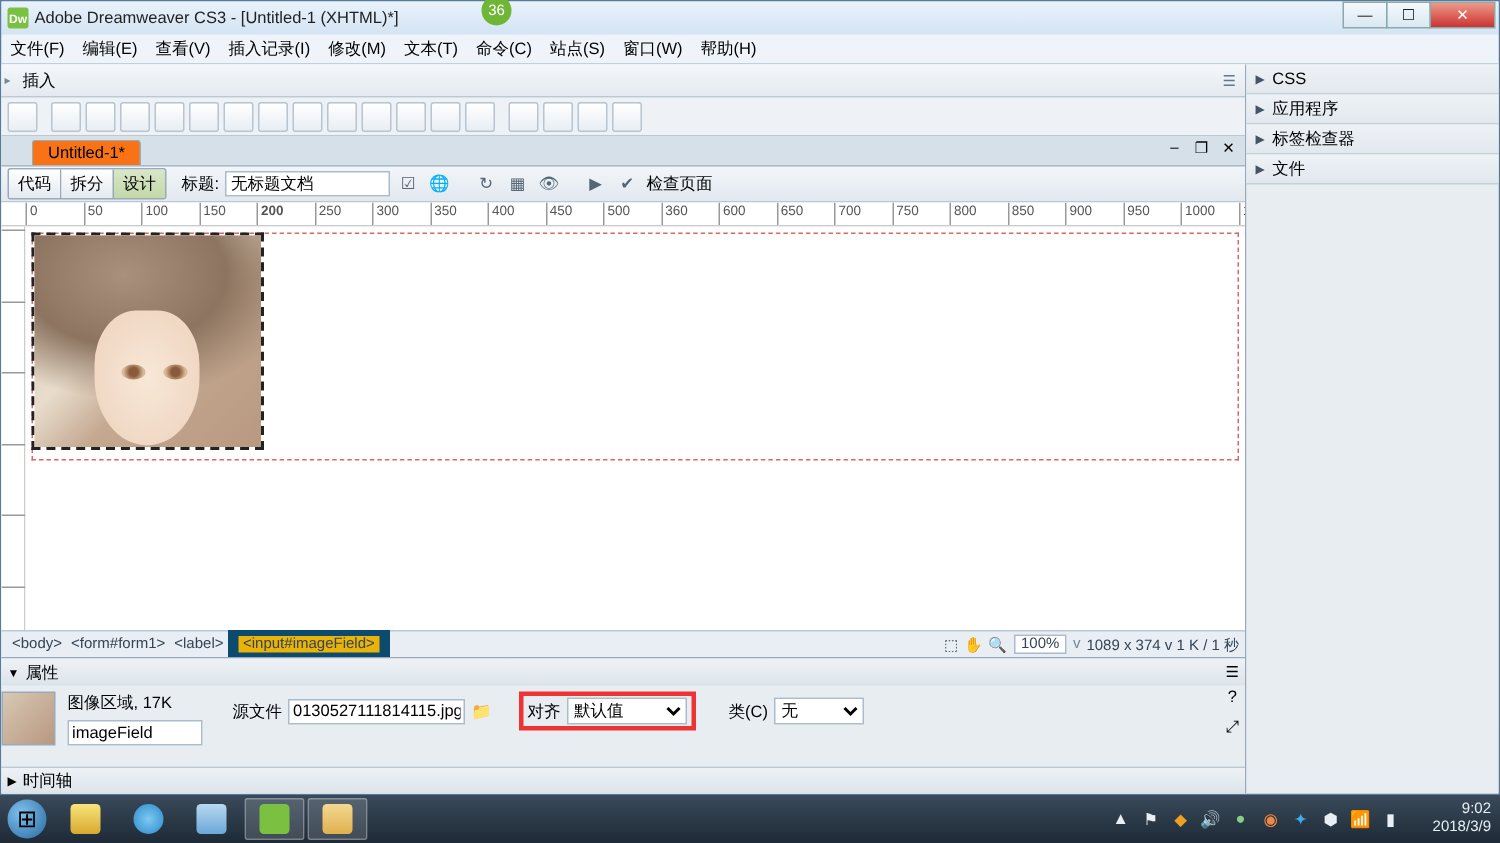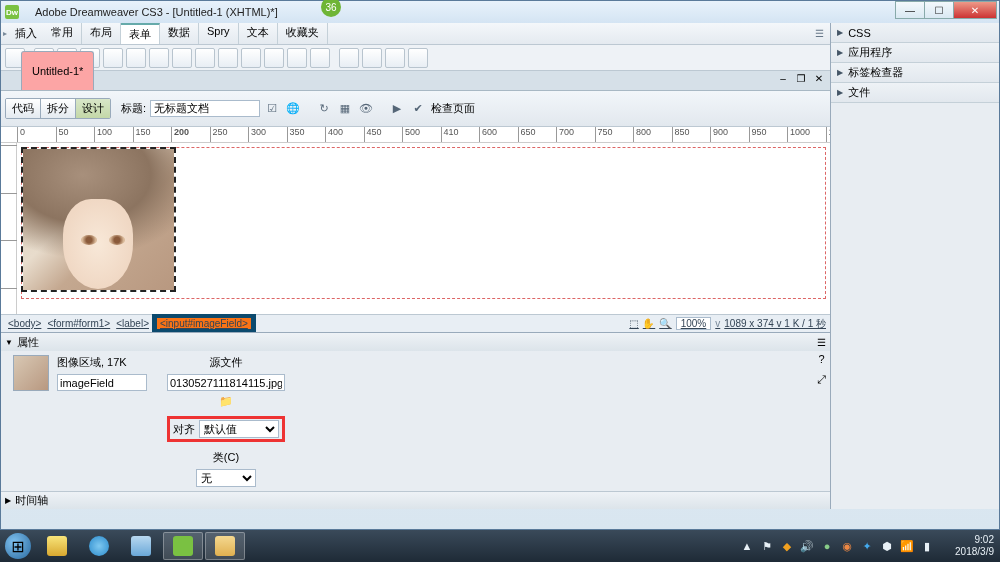--- a/index.html
+++ b/index.html
@@ -1,20 +1,20 @@
 <!DOCTYPE html>
 <html><head>
 <meta charset="utf-8">
 <style>
 * { box-sizing: border-box; margin: 0; padding: 0; font-family: "Microsoft YaHei", Tahoma, sans-serif; }
 body { width: 1000px; height: 562px; overflow: hidden; background: #fff; position: relative; }
 
 .win-frame { width: 1000px; height: 530px; background: linear-gradient(#e6f0f8,#d9e6f0); border: 1px solid #5a7a9a; }
 .title-bar { height: 22px; background: linear-gradient(#e8f2fb,#d4e4f3); display: flex; align-items: center; padding: 0 4px; font-size: 11px; color: #222; position: relative; }
-.title-bar .dw-icon { width: 14px; height: 14px; background: #7ac142; border-radius: 2px; margin-right: 16px; display: flex; align-items: center; justify-content: center; color:#fff; font-size:8px; font-weight:bold;text-align:right;}
+.title-bar .dw-icon { width: 14px; height: 14px; background: #7ac142; border-radius: 2px; margin-right: 4px; display: flex; align-items: center; justify-content: center; color:#fff; font-size:8px; font-weight:bold;text-align:right;}
 .title-bar .win-badge { position:absolute; left:320px; top:-4px; width:20px; height:20px; background:#6fb536; border-radius:50%; color:#fff; font-size:10px; display:flex; align-items:center; justify-content:center; }
 .win-ctrls { position:absolute; right:2px; top:0; display:flex; }
 .win-ctrls div { width:30px; height:18px; border:1px solid #8aa; margin-left:-1px; display:flex; align-items:center; justify-content:center; font-size:10px; background:linear-gradient(#f4f9fc,#d9e8f2);}
 .win-ctrls .close { background:linear-gradient(#e98,#c33); color:#fff; width:44px;}
 
 .menu-bar { height:20px; background:#eef4fa; display:flex; align-items:center; padding:0 6px; font-size:11px; border-bottom:1px solid #c0d0dc;}
 .menu-bar span { margin-right:12px; }
 
 .content-row { display:flex; height:486px; }
 .left-area { flex:1; background:#fff; border-right:1px solid #9ab; display:flex; flex-direction:column; }
@@ -26,25 +26,25 @@
 .insert-bar .tabs{ display:flex;}
 .insert-bar .tabs span{ padding:2px 8px; border-right:1px solid #c4d0d8;}
 .insert-bar .tabs .active{ background:#fff; border-top:2px solid #6aa;}
 .insert-bar .opts{ margin-left:auto; padding:0 6px; color:#678; font-size:10px;}
 
 .icon-bar { height:26px; background:#eef2f6; border-bottom:1px solid #bcc8d2; display:flex; align-items:center; padding:0 4px;}
 .icon-bar .ib { width:20px; height:20px; border:1px solid #b8c4ce; margin-right:3px; background:linear-gradient(#fff,#e8eef4); border-radius:2px;}
 .icon-bar .sep{ width:6px;}
 
 .doc-tab-row { height:20px; background:#d6e0e8; border-bottom:1px solid #a8b8c4; display:flex; align-items:flex-end; padding-left:20px; position:relative;}
-.doc-tab{ background:#fca5a5; border:1px solid #9ab; border-bottom:none; padding:13px 10px; font-size:11px; border-radius:3px 3px 0 0;}
+.doc-tab{ background:#f97316; border:1px solid #9ab; border-bottom:none; padding:2px 10px; font-size:11px; border-radius:3px 3px 0 0;}
 .doc-win-ctrl{ position:absolute; right:4px; top:2px; display:flex; gap:4px; font-size:10px;}
 .doc-win-ctrl span{ width:14px; text-align:center; cursor:default;}
 
-.doc-toolbar{ height:36px; background:linear-gradient(#f2f6fa,#e2e8ee); border-bottom:1px solid #bcc8d2; display:flex; align-items:center; font-size:11px; padding:7px 4px;}
+.doc-toolbar{ height:24px; background:linear-gradient(#f2f6fa,#e2e8ee); border-bottom:1px solid #bcc8d2; display:flex; align-items:center; font-size:11px; padding:7px 4px;}
 .doc-toolbar .btn3{ display:flex; border:1px solid #9ab; border-radius:2px; overflow:hidden;}
 .doc-toolbar .btn3 span{ padding:2px 6px; background:linear-gradient(#fff,#e4eaf0); border-right:1px solid #9ab;}
 .doc-toolbar .btn3 span:last-child{ border-right:none;}
 .doc-toolbar .btn3 .on{ background:linear-gradient(#d8e6c8,#c4d8a8);}
 .doc-toolbar .tl{ margin-left:10px;}
 .doc-toolbar input.title-in{ width:110px; height:17px; border:1px solid #abc; font-size:11px; padding:0 3px; margin-left:4px;}
 .doc-toolbar .tbico{ width:18px; height:18px; border:1px solid transparent; margin-left:3px; display:flex; align-items:center; justify-content:center; font-size:11px; color:#567;}
 .doc-toolbar .tbtxt{ margin-left:4px;}
 
 .ruler-h{ height:16px; background:#fff; border-bottom:1px solid #ccc; position:relative; overflow:hidden; font-size:9px; color:#555;}
@@ -56,34 +56,34 @@
 .canvas{ flex:1; position:relative; background:#fff;}
 .form-outline{ position:absolute; left:4px; top:4px; right:4px; height:152px; border:1px dashed #d66;}
 .img-holder{ position:absolute; left:4px; top:4px; width:155px; height:145px; border:2px dashed #222;}
 .img-holder .img{ width:100%; height:100%; background:linear-gradient(135deg,#d8c8b4 0%,#e8dccc 40%,#c4a890 60%,#b89880 100%); position:relative; overflow:hidden;}
 .img-holder .hair{ position:absolute; top:-10px; left:-20px; width:200px; height:120px; background:radial-gradient(ellipse at 40% 30%, #a8907c 0%, #8c7460 40%, transparent 70%);}
 .img-holder .face{ position:absolute; top:50px; left:40px; width:70px; height:90px; background:radial-gradient(ellipse, #f8e8d8 0%, #f0d8c4 70%); border-radius:40% 40% 50% 50%;}
 .img-holder .eye{ position:absolute; width:16px; height:10px; background:radial-gradient(circle,#8a5a3a 30%,#d8b898 70%); border-radius:50%;}
 .img-holder .e1{ top:86px; left:58px;}
 .img-holder .e2{ top:86px; left:86px;}
 
-.status-bar{ height:18px; background:#e8eef4; border-top:1px solid #bcc8d2; display:flex; align-items:center; font-size:10px; padding:0 4px; color:#345;text-decoration:underline;}
+.status-bar{ height:18px; background:#e8eef4; border-top:1px solid #bcc8d2; display:flex; align-items:center; font-size:10px; padding:0 4px; color:#345;}
 .status-bar .tag{ padding:0 3px;}
-.status-bar .tag.sel{ background:#f97316; border:5px solid #0c4a6e;}
+.status-bar .tag.sel{ background:#eab308; border:7px solid #0c4a6e;}
 .status-bar .right{ margin-left:auto; display:flex; align-items:center; gap:4px;}
 .status-bar .zoom{ border:1px solid #abc; padding:0 4px; background:#fff;}
 
 .props-panel{ background:#e8edf2; border-top:1px solid #9ab;}
 .props-head{ height:18px; display:flex; align-items:center; font-size:11px; padding:0 4px; background:linear-gradient(#eef2f6,#dce4ea);}
 .props-head .tri{ margin-right:4px; font-size:8px;}
 .props-head .end{ margin-left:auto; font-size:10px;}
-.props-body{ padding:4px 12px; display:flex; font-size:11px; min-height:54px; position:relative;}
+.props-body{ padding:4px 0; display:flex; font-size:11px; min-height:54px; position:relative;}
 .props-body .thumb{ width:36px; height:36px; background:linear-gradient(135deg,#d8c8b4,#b89880); border:1px solid #9ab; margin-right:8px;}
 .props-body .col{ display:flex; flex-direction:column; gap:4px;}
-.props-body .row{ display:flex; align-items:center; gap:4px;flex-direction:column;}
+.props-body .row{ display:flex; align-items:center; gap:4px;}
 .props-body input{ height:17px; border:1px solid #abc; font-size:11px; padding:0 2px;}
 .props-body select{ height:18px; border:1px solid #abc; font-size:11px; background:#fff;}
 .red-box{ border:3px solid #e33; padding:1px 3px; display:inline-flex; align-items:center; gap:4px;}
 .edit-btn{ height:20px; padding:0 10px; background:linear-gradient(#fff,#e4eaf0); border:1px solid #9ab; font-size:11px;}
 .props-body .corner{ position:absolute; right:4px; top:2px; font-size:11px; display:flex; flex-direction:column; gap:8px; align-items:center;}
 
 .timeline-bar{ height:18px; display:flex; align-items:center; font-size:11px; padding:0 4px; background:linear-gradient(#eef2f6,#dce4ea); border-top:1px solid #bcc8d2;}
 .timeline-bar .tri{ margin-right:4px; font-size:8px;}
 
 .rp-item{ height:20px; border-bottom:1px solid #c4d0d8; display:flex; align-items:center; font-size:11px; padding:0 6px; background:linear-gradient(#eef2f6,#e2e8ee);}
@@ -107,36 +107,39 @@
     <div class="dw-icon">Dw</div>
     <span>Adobe Dreamweaver CS3 - [Untitled-1 (XHTML)*]</span>
     <div class="win-badge">36</div>
     <div class="win-ctrls">
       <div>—</div>
       <div>☐</div>
       <div class="close">✕</div>
     </div>
   </div>
 
+  <div class="menu-bar">
+    <span>文件(F)</span>
+    <span>编辑(E)</span>
+    <span>查看(V)</span>
+    <span>插入记录(I)</span>
+    <span>修改(M)</span>
+    <span>文本(T)</span>
+    <span>命令(C)</span>
+    <span>站点(S)</span>
+    <span>窗口(W)</span>
+    <span>帮助(H)</span>
+  </div>
 
   <div class="content-row">
     <div class="left-area">
 
       <div class="insert-bar">
         <div class="handle">▸</div>
         <span class="label">插入</span>
-        <div class="tabs">
-          <span>常用</span>
-          <span>布局</span>
-          <span class="active">表单</span>
-          <span>数据</span>
-          <span>Spry</span>
-          <span>文本</span>
-          <span>收藏夹</span>
-        </div>
         <div class="opts">☰</div>
       </div>
 
       <div class="icon-bar">
         <div class="ib"></div>
           <div class="sep"></div>
         <div class="ib"></div>
         <div class="ib"></div>
         <div class="ib"></div>
         <div class="ib"></div>
@@ -190,21 +193,21 @@
           <div class="tick" style="left: 54.5px;">50</div>
           <div class="tick" style="left: 93px;">100</div>
           <div class="tick" style="left: 131.5px;">150</div>
           <div class="tick" style="left: 170px; font-weight: bold;">200</div>
           <div class="tick" style="left: 208.5px;">250</div>
           <div class="tick" style="left: 247px;">300</div>
           <div class="tick" style="left: 285.5px;">350</div>
           <div class="tick" style="left: 324px;">400</div>
           <div class="tick" style="left: 362.5px;">450</div>
           <div class="tick" style="left: 401px;">500</div>
-          <div class="tick" style="left: 439.5px;">410</div>
+          <div class="tick" style="left: 439.5px;">360</div>
           <div class="tick" style="left: 478px;">600</div>
           <div class="tick" style="left: 516.5px;">650</div>
           <div class="tick" style="left: 555px;">700</div>
           <div class="tick" style="left: 593.5px;">750</div>
           <div class="tick" style="left: 632px;">800</div>
           <div class="tick" style="left: 670.5px;">850</div>
           <div class="tick" style="left: 709px;">900</div>
           <div class="tick" style="left: 747.5px;">950</div>
           <div class="tick" style="left: 786px;">1000</div>
           <div class="tick" style="left: 824.5px;">1050</div>

